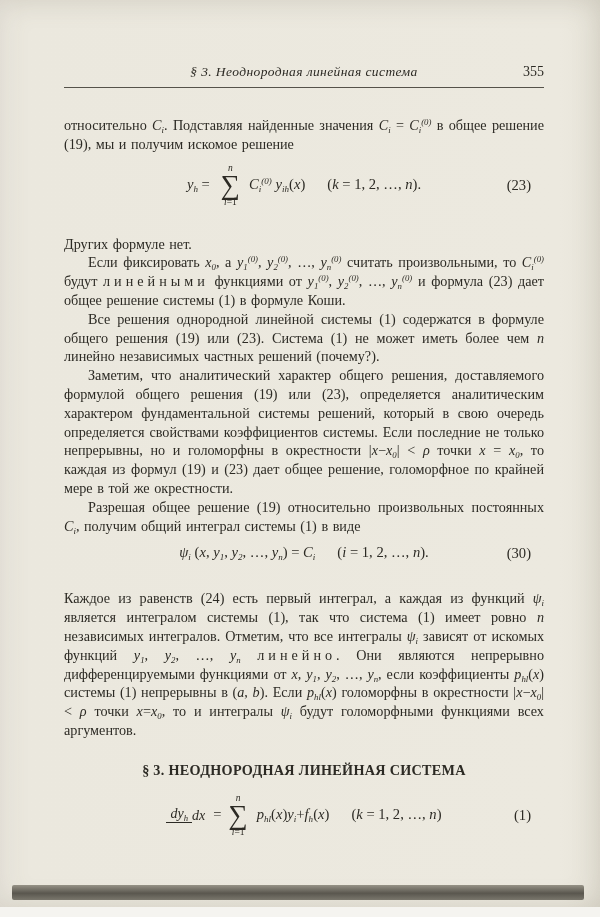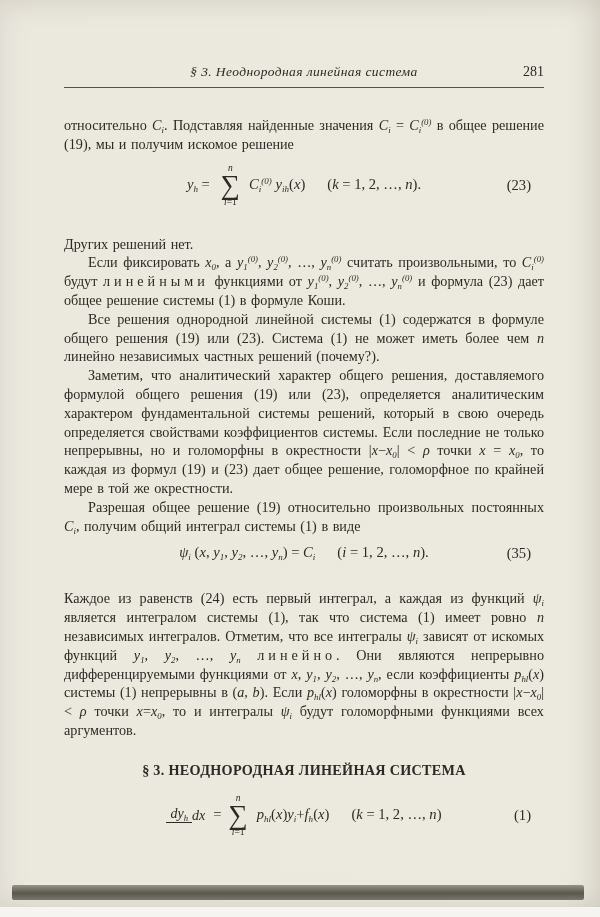--- a/index.html
+++ b/index.html
@@ -136,52 +136,52 @@
   }
 </style>
 </head>
 <body>
 
 <div class="page">
   <div class="content">
 
     <div class="running-head">
       <span class="rh-title">§ 3. Неоднородная линейная система</span>
-      <span class="rh-page">281</span>
+      <span class="rh-page">355</span>
     </div>
     <div class="rule"></div>
 
     <p class="para noindent">относительно <i>C<sub>i</sub></i>. Подставляя найденные значения <i>C<sub>i</sub></i> = <i>C</i><sub>i</sub><sup>(0)</sup> в общее решение (19), мы и получим искомое решение</p>
 
     <div class="formula">
       <span class="eq-body">
         <span class="m lhs"><i>y<sub>h</sub></i> =</span>
         <span class="sum">
           <span class="lim"><i>n</i></span>
           <span class="sigma">∑</span>
           <span class="lim"><i>i</i>=1</span>
         </span>
         <span class="m rhs"><i>C</i><sub>i</sub><sup>(0)</sup> <i>y<sub>ih</sub></i>(<i>x</i>)</span>
         <span class="m cond">(<i>k</i> = 1, 2, …, <i>n</i>).</span>
       </span>
       <span class="eq-num">(23)</span>
     </div>
 
-    <p class="para noindent">Других решений нет.</p>
+    <p class="para noindent">Других формуле нет.</p>
     <p class="para indent">Если фиксировать <i>x</i><sub>0</sub>, а <i>y</i><sub>1</sub><sup>(0)</sup>, <i>y</i><sub>2</sub><sup>(0)</sup>, …, <i>y<sub>n</sub></i><sup>(0)</sup> считать произвольными, то <i>C</i><sub>i</sub><sup>(0)</sup> будут <span class="sp">линейными</span> функциями от <i>y</i><sub>1</sub><sup>(0)</sup>, <i>y</i><sub>2</sub><sup>(0)</sup>, …, <i>y<sub>n</sub></i><sup>(0)</sup> и формула (23) дает общее решение системы (1) в формуле Коши.</p>
     <p class="para indent">Все решения однородной линейной системы (1) содержатся в формуле общего решения (19) или (23). Система (1) не может иметь более чем <i>n</i> линейно независимых частных решений (почему?).</p>
     <p class="para indent">Заметим, что аналитический характер общего решения, доставляемого формулой общего решения (19) или (23), определяется аналитическим характером фундаментальной системы решений, который в свою очередь определяется свойствами коэффициентов системы. Если последние не только непрерывны, но и голоморфны в окрестности |<i>x</i>−<i>x</i><sub>0</sub>| &lt; <i>ρ</i> точки <i>x</i> = <i>x</i><sub>0</sub>, то каждая из формул (19) и (23) дает общее решение, голоморфное по крайней мере в той же окрестности.</p>
     <p class="para indent">Разрешая общее решение (19) относительно произвольных постоянных <i>C<sub>i</sub></i>, получим общий интеграл системы (1) в виде</p>
 
     <div class="formula">
       <span class="eq-body">
         <span class="m"><i>ψ<sub>i</sub></i> (<i>x</i>, <i>y</i><sub>1</sub>, <i>y</i><sub>2</sub>, …, <i>y<sub>n</sub></i>) = <i>C<sub>i</sub></i></span>
         <span class="m cond">(<i>i</i> = 1, 2, …, <i>n</i>).</span>
       </span>
-      <span class="eq-num">(35)</span>
+      <span class="eq-num">(30)</span>
     </div>
 
     <p class="para noindent">Каждое из равенств (24) есть первый интеграл, а каждая из функций <i>ψ<sub>i</sub></i> является интегралом системы (1), так что система (1) имеет ровно <i>n</i> независимых интегралов. Отметим, что все интегралы <i>ψ<sub>i</sub></i> зависят от искомых функций <i>y</i><sub>1</sub>, <i>y</i><sub>2</sub>, …, <i>y<sub>n</sub></i> <span class="sp">линейно</span>. Они являются непрерывно дифференцируемыми функциями от <i>x</i>, <i>y</i><sub>1</sub>, <i>y</i><sub>2</sub>, …, <i>y<sub>n</sub></i>, если коэффициенты <i>p<sub>hl</sub></i>(<i>x</i>) системы (1) непрерывны в (<i>a</i>, <i>b</i>). Если <i>p<sub>hl</sub></i>(<i>x</i>) голоморфны в окрестности |<i>x</i>−<i>x</i><sub>0</sub>| &lt; <i>ρ</i> точки <i>x</i>=<i>x</i><sub>0</sub>, то и интегралы <i>ψ<sub>i</sub></i> будут голоморфными функциями всех аргументов.</p>
 
     <h2 class="section-heading">§ 3. НЕОДНОРОДНАЯ ЛИНЕЙНАЯ СИСТЕМА</h2>
 
 
     <div class="formula">
       <span class="eq-body">
         <span class="frac">

